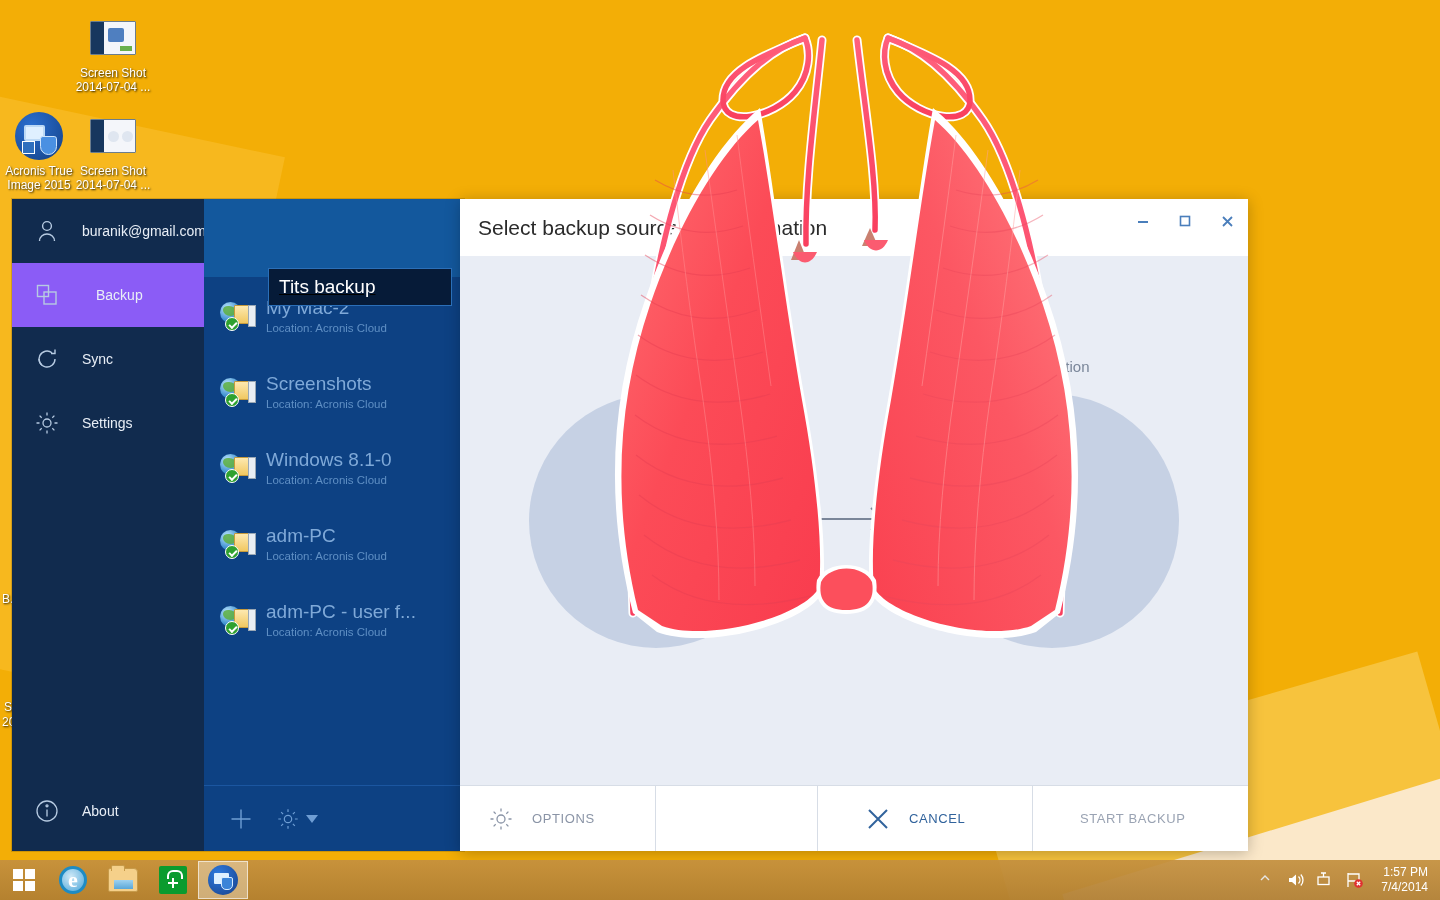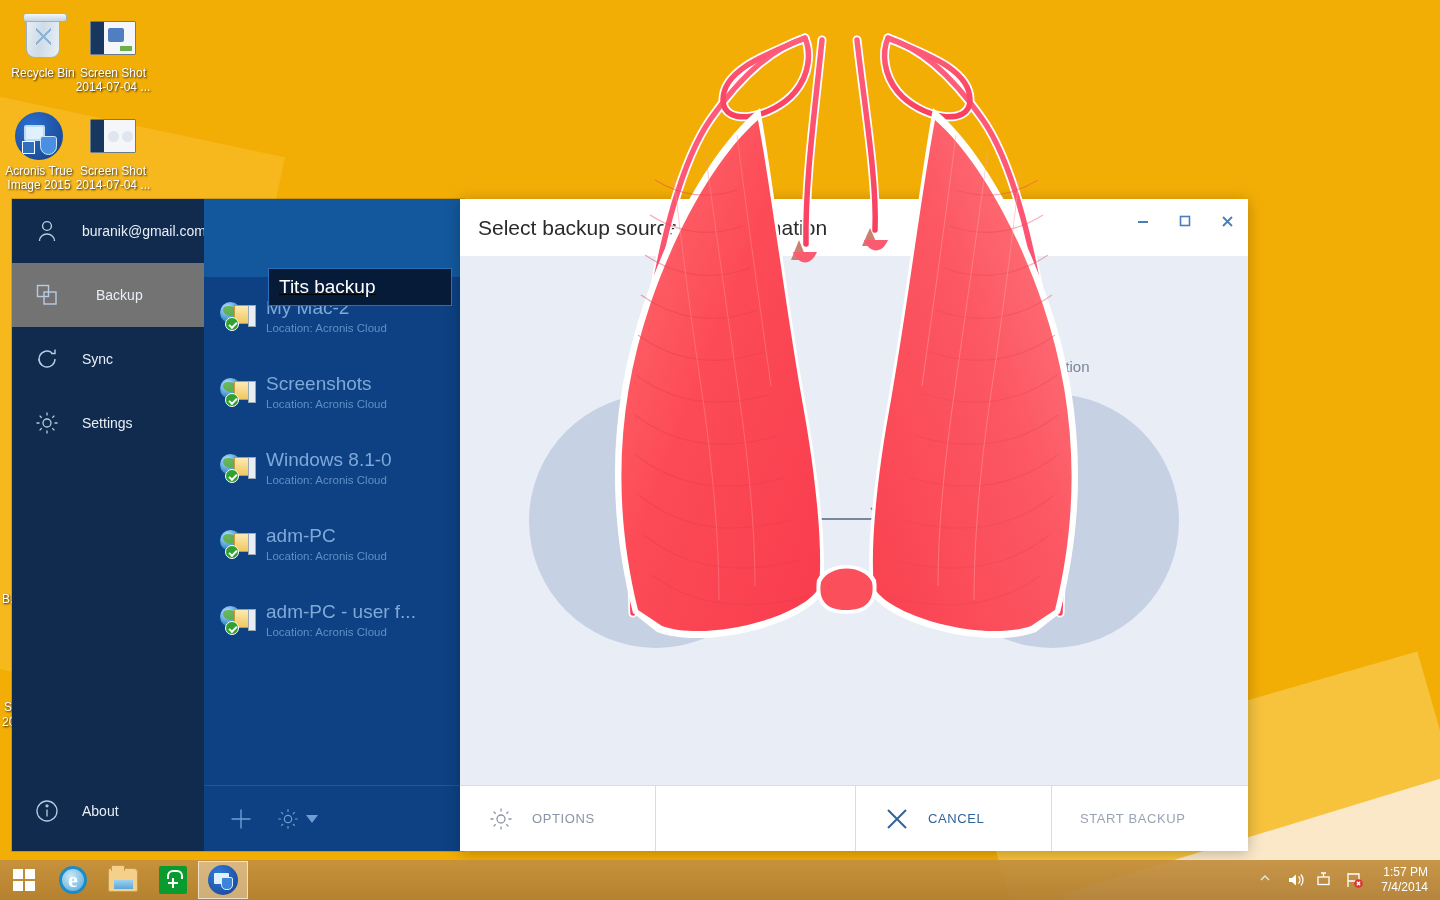--- a/index.html
+++ b/index.html
@@ -218,21 +218,21 @@
   }
   #brand {
     color: #6f93c0; font-size: 22px; font-weight: bold;
     letter-spacing: .5px; padding: 24px 0 0 22px; height: 66px;
   }
   .nav-item {
     height: 64px; display: flex; align-items: center;
     color: #e8eef6; font-size: 14px; cursor: pointer;
     padding-left: 22px; gap: 22px;
   }
-  .nav-item.selected { background: #737373; gap: 36px; }
+  .nav-item.selected { background: #8b5cf6; gap: 36px; }
   .nav-ico { width: 26px; height: 26px; flex: 0 0 26px; color: #b7cbe2; }
   .nav-ico svg { width: 26px; height: 26px; display: block; }
   #nav-about { margin-top: auto; margin-bottom: 8px; }
 
   #list-pane {
     width: 260px; background: #0D4183; display: flex; flex-direction: column;
   }
   #list-title {
     color: #6f9ed4; font-size: 21px; padding: 24px 0 0 18px; height: 66px;
   }
@@ -325,21 +325,21 @@
   .picker-label {
     position: absolute; top: -36px; left: 50%; transform: translateX(-50%);
     color: #7a8699; font-size: 15px; white-space: nowrap;
   }
   .picker-main { color: #4b5a70; font-size: 22px; text-align: center; }
   .picker-sub  { color: #6c7c94; font-size: 13px; margin-top: 6px; }
   #dlg-arrow { margin: 0 36px; color: #7a8699; }
 
   #dlg-footer {
     height: 66px; flex: 0 0 66px; background: #fff;
-    border-top: 1px solid #d7dde6; display: flex;
+    border-top: 1px solid #d7dde6; display: flex; gap: 19px;
   }
   .f-cell {
     display: flex; align-items: center; gap: 18px;
     padding: 0 28px; border-right: 1px solid #d7dde6;
     font-size: 13px; letter-spacing: .6px; cursor: pointer;
   }
   #f-options { width: 196px; color: #8a94a6; }
   #f-spacer  { flex: 1; cursor: default; }
   #f-cancel  { width: 196px; color: #31639c; }
   #f-start   { width: 196px; color: #9aa3b3; border-right: none; }
@@ -350,26 +350,20 @@
   #bikini svg { width: 100%; height: 100%; display: block; }
 </style>
 </head>
 <body>
 
 <div id="desktop">
   <div id="wp-shape-c"></div>
   <div id="wp-shape-a"></div>
   <div id="wp-shape-b"></div>
 
-  <div class="dicon" style="left:0px; top:14px;">
-    <div class="glyph">
-        <div class="trash"></div>
-      </div>
-    <span class="lbl">Recycle Bin</span>
-  </div>
 
   <div class="dicon" style="left:70px; top:14px;">
     <div class="glyph">
       <div class="shot">
           <div class="sbar"></div>
           <div class="sbody"></div>
         </div>
     </div>
     <span class="lbl">Screen Shot</span>
     <span class="lbl">2014-07-04 ...</span>

